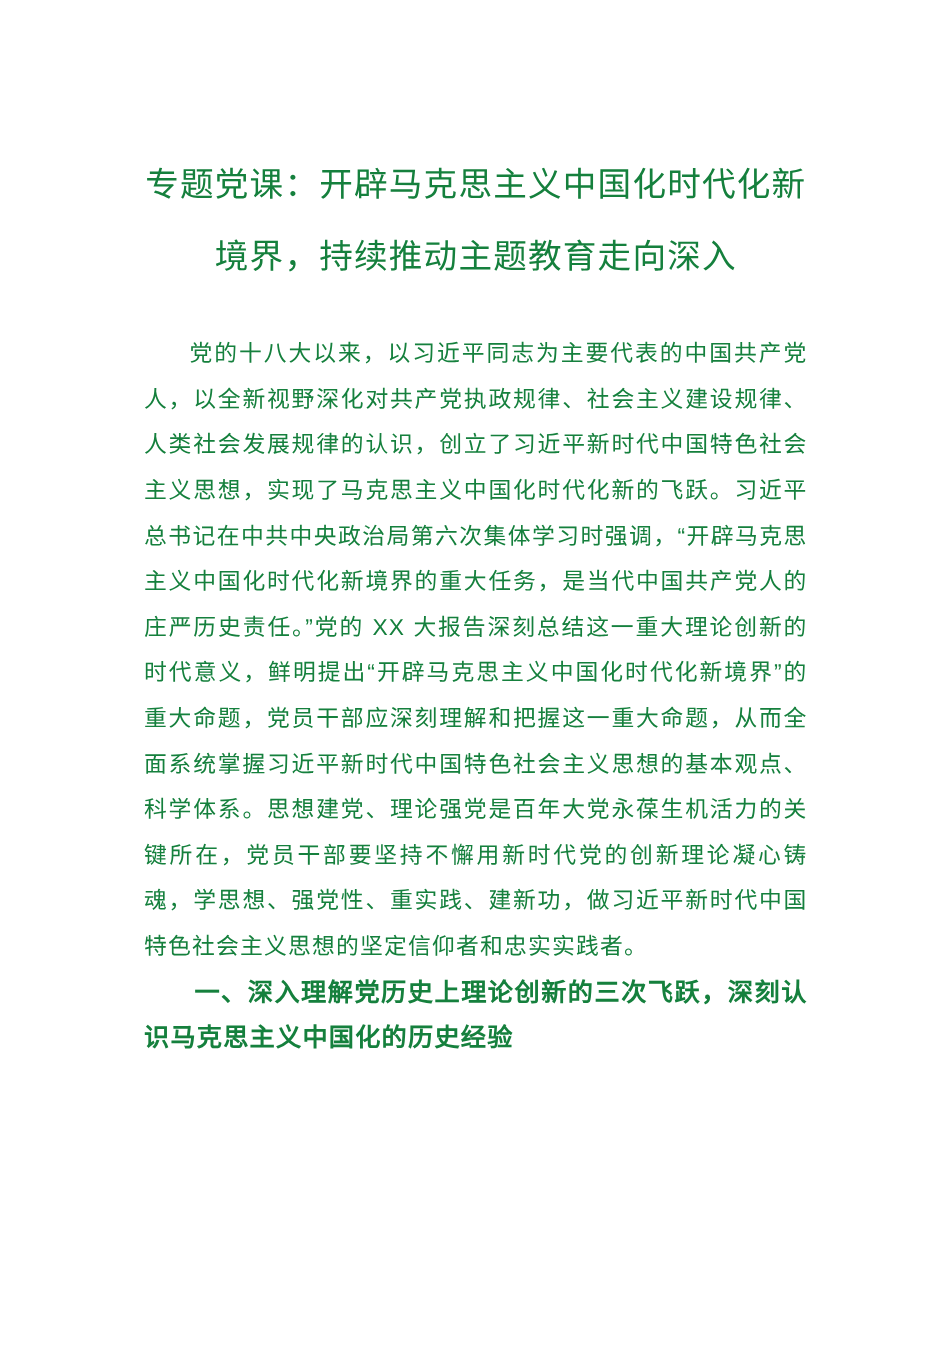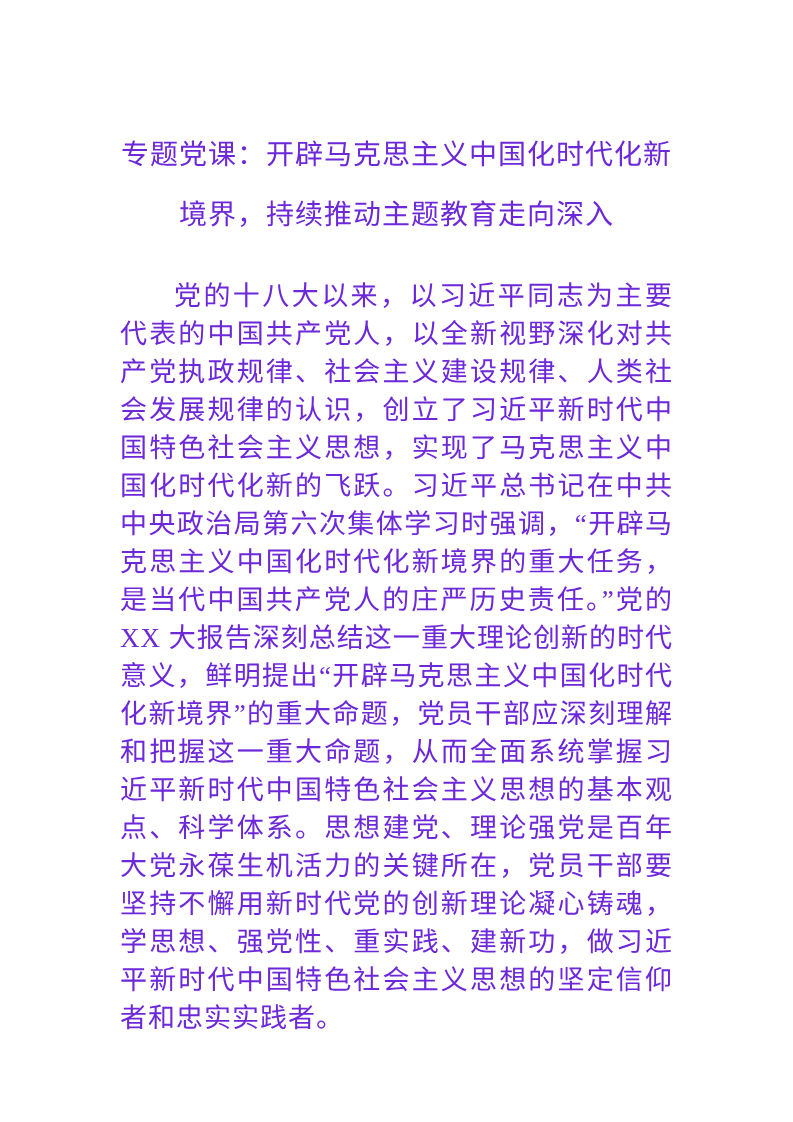--- a/index.html
+++ b/index.html
@@ -6,36 +6,36 @@
     margin: 0;
     padding: 0;
     background: #ffffff;
   }
   .page {
     position: relative;
     width: 793px;
     height: 1122px;
     box-sizing: border-box;
     background: #ffffff;
-    color: #6d28d9;
+    color: #15803d;
     padding: 125px 120px 0 120px;
     overflow: hidden;
   }
   .doc-title {
     font-family: "Liberation Serif", "DejaVu Serif", serif;
     font-size: 28px;
     font-weight: 400;
     line-height: 60px;
     letter-spacing: 1px;
     text-align: center;
     margin: 0 0 32px 0;
   }
   .body-para {
-    font-family: Liberation Serif, serif;
-    font-size: 27px;
+    font-family: Liberation Sans, sans-serif;
+    font-size: 19px;
     line-height: 38px;
     letter-spacing: 1px;
     text-align: justify;
     text-justify: inter-character;
     text-indent: 2em;
     margin: 0;
     word-break: break-all;
   }
   .section-heading {
     font-family: "Liberation Sans", "DejaVu Sans", sans-serif;
@@ -51,14 +51,15 @@
   }
 </style>
 </head>
 <body>
 
 <div class="page">
   <h1 class="doc-title">专题党课：开辟马克思主义中国化时代化新境界，持续推动主题教育走向深入</h1>
 
   <p class="body-para">党的十八大以来，以习近平同志为主要代表的中国共产党人，以全新视野深化对共产党执政规律、社会主义建设规律、人类社会发展规律的认识，创立了习近平新时代中国特色社会主义思想，实现了马克思主义中国化时代化新的飞跃。习近平总书记在中共中央政治局第六次集体学习时强调，“开辟马克思主义中国化时代化新境界的重大任务，是当代中国共产党人的庄严历史责任。”党的 XX 大报告深刻总结这一重大理论创新的时代意义，鲜明提出“开辟马克思主义中国化时代化新境界”的重大命题，党员干部应深刻理解和把握这一重大命题，从而全面系统掌握习近平新时代中国特色社会主义思想的基本观点、科学体系。思想建党、理论强党是百年大党永葆生机活力的关键所在，党员干部要坚持不懈用新时代党的创新理论凝心铸魂，学思想、强党性、重实践、建新功，做习近平新时代中国特色社会主义思想的坚定信仰者和忠实实践者。</p>
 
+  <h2 class="section-heading">一、深入理解党历史上理论创新的三次飞跃，深刻认识马克思主义中国化的历史经验</h2>
 
 </div>
 
 </body></html>

